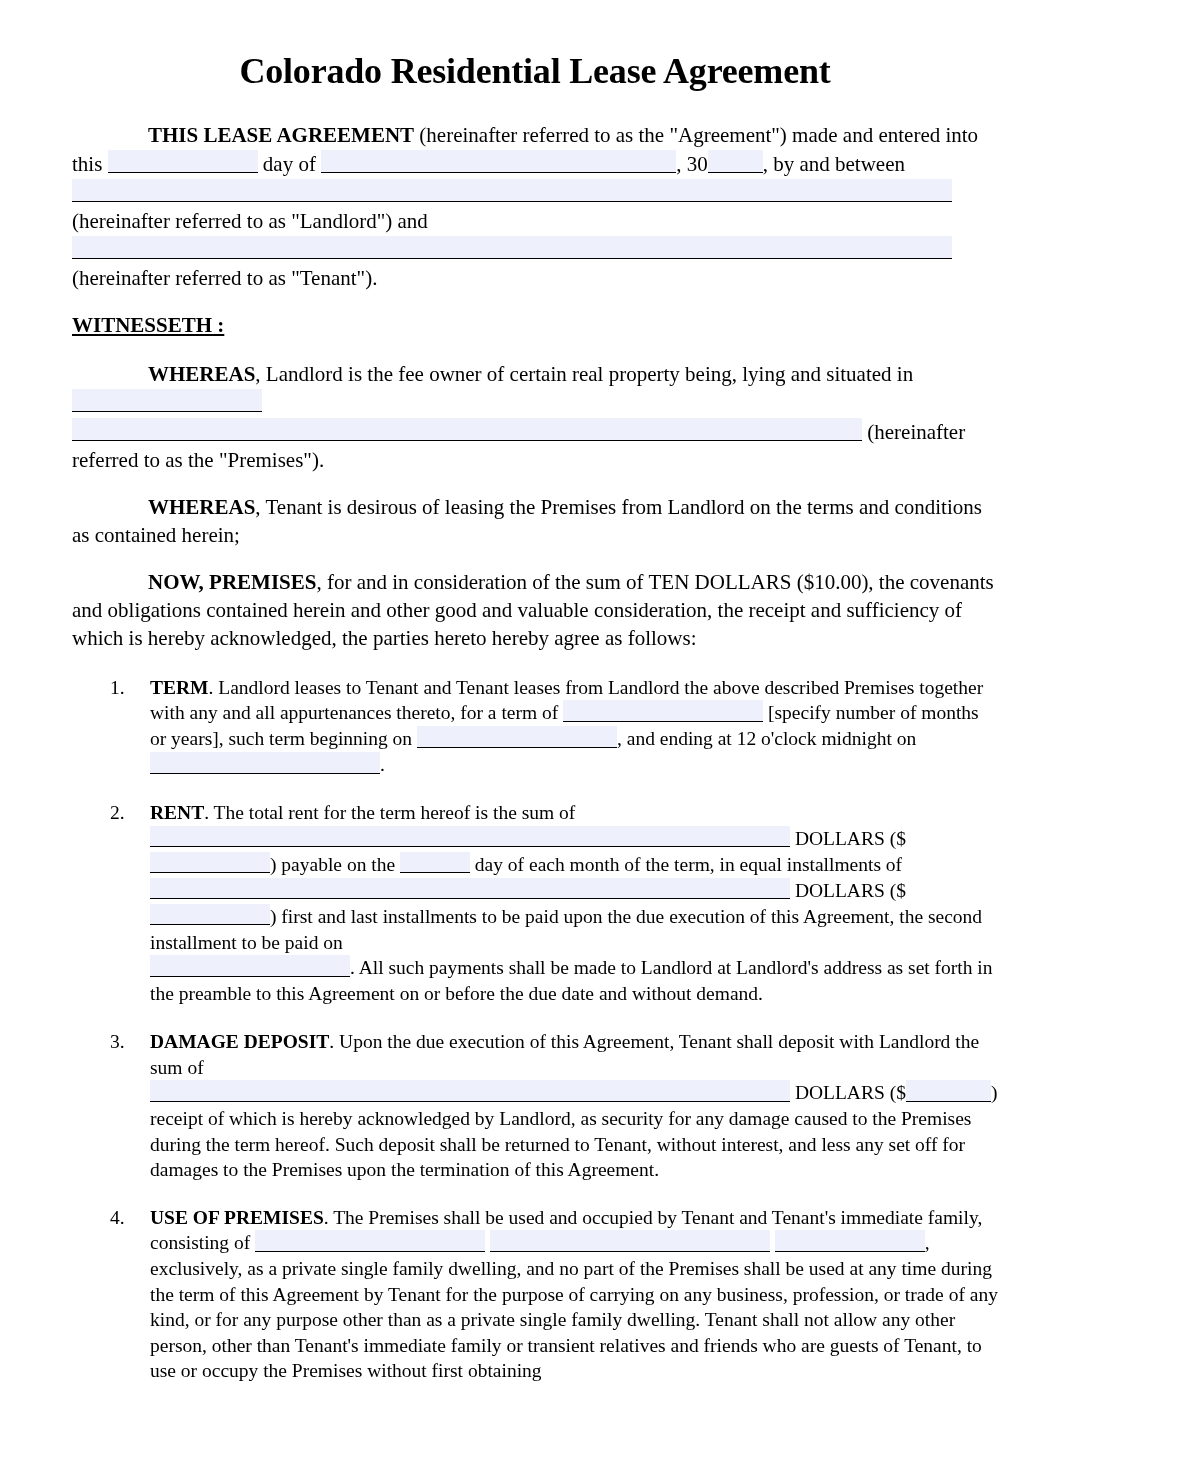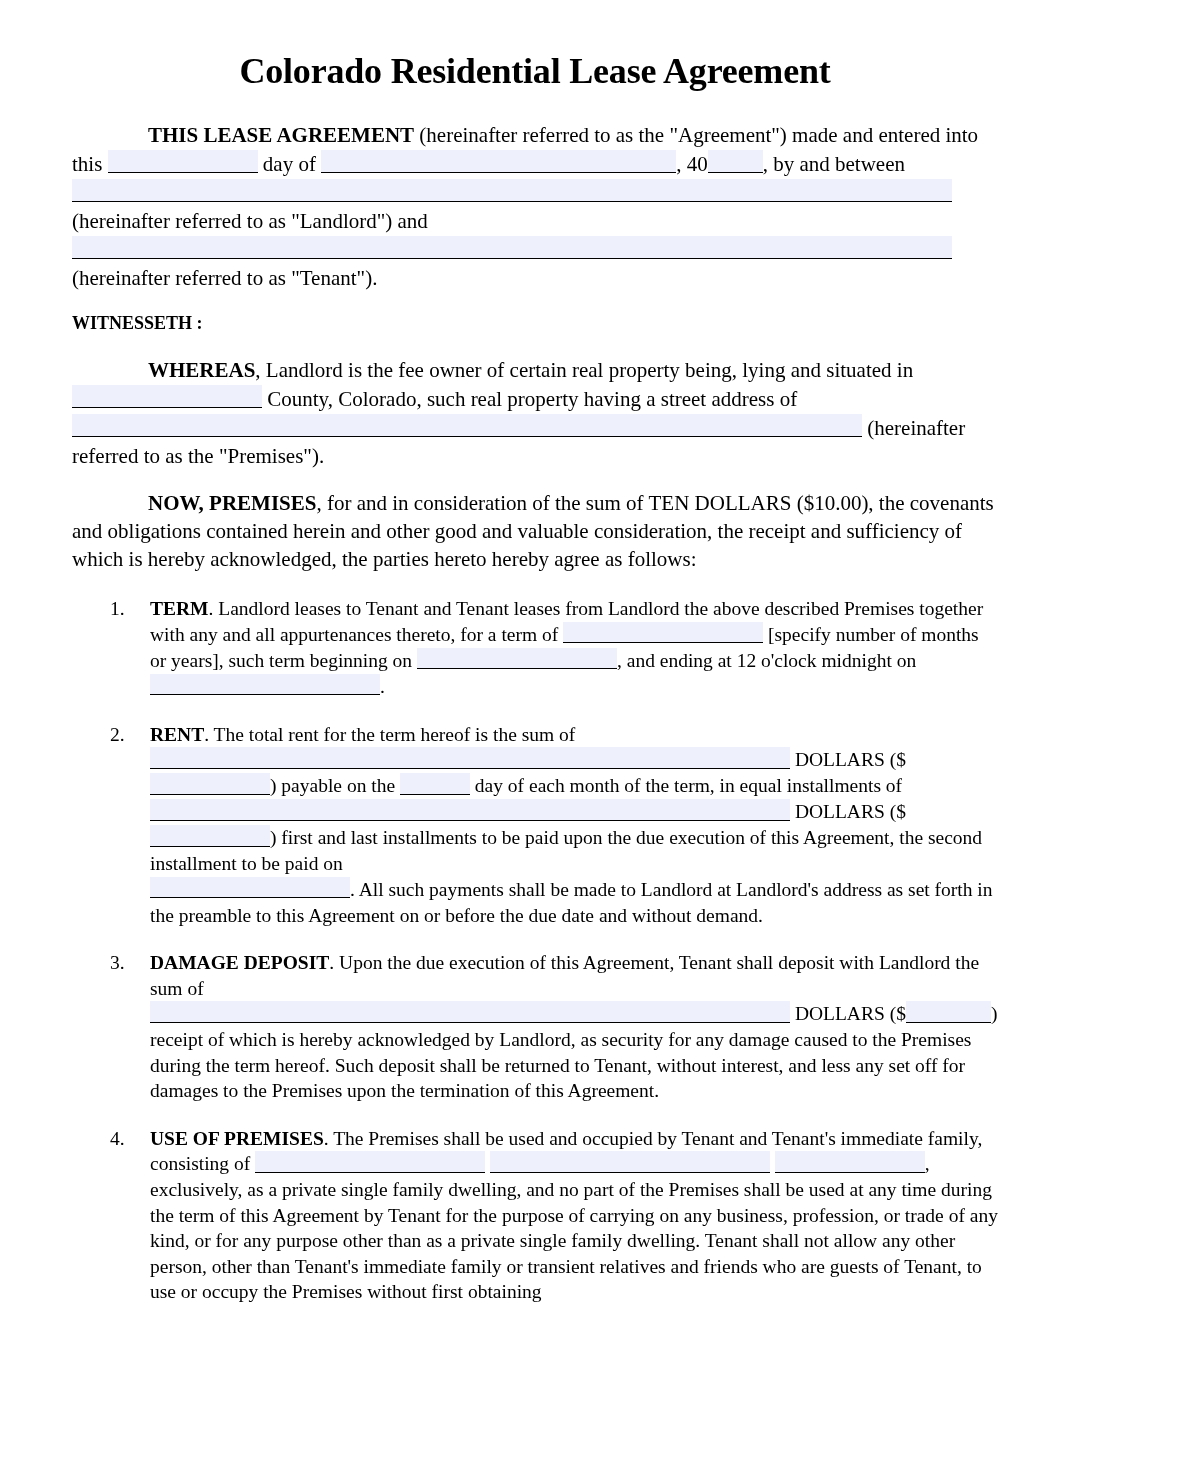--- a/index.html
+++ b/index.html
@@ -56,21 +56,22 @@
   .w230 { width: 230px; }
   .w280 { width: 280px; }
   .w355 { width: 355px; }
   .w640 { width: 640px; }
   .w790 { width: 790px; }
   .w880 { width: 880px; }
 
   .witness {
     font-weight: bold;
     margin: 6px 0 22px 0;
-    font-size: 18px;
+    font-size: 21px;
+    text-decoration: underline;
   }
   ol.clauses {
     list-style: none;
     counter-reset: item;
     margin: 22px 0 12px 0;
     padding: 0;
   }
   ol.clauses > li {
     position: relative;
     counter-increment: item;
@@ -94,34 +95,37 @@
 </style>
 </head>
 <body>
 
 <div class="page">
 
   <h1 class="doc-title">Colorado Residential Lease Agreement</h1>
 
   <div class="para">
     <span class="indent" style="display:inline;"></span>
-    <span style="display:inline-block;width:76px;"></span><b>THIS LEASE AGREEMENT</b><span> (hereinafter referred to as the "Agreement") made and entered into this </span><span class="blank w150"></span><span> day of </span><span class="blank w355"></span><span>, 40</span><span class="blank w55"></span><span>, by and between</span><br>
+    <span style="display:inline-block;width:76px;"></span><b>THIS LEASE AGREEMENT</b><span> (hereinafter referred to as the "Agreement") made and entered into this </span><span class="blank w150"></span><span> day of </span><span class="blank w355"></span><span>, 30</span><span class="blank w55"></span><span>, by and between</span><br>
     <span class="blank w880"></span><span> (hereinafter referred to as "Landlord") and</span><br>
     <span class="blank w880"></span><span> (hereinafter referred to as "Tenant").</span>
   </div>
 
   <div class="witness">WITNESSETH :</div>
 
   <div class="para">
     <span style="display:inline-block;width:76px;"></span><b>WHEREAS</b><span>, Landlord is the fee owner of certain real property being, lying and situated in </span><br>
-    <span class="blank w190"></span><span> County, Colorado, such real property having a street address of </span><br>
+    <span class="blank w190"></span><br>
     <span class="blank w790"></span><span> (hereinafter referred to as the "Premises").</span>
   </div>
 
 
+  <div class="para">
+    <span style="display:inline-block;width:76px;"></span><b>WHEREAS</b><span>, Tenant is desirous of leasing the Premises from Landlord on the terms and conditions as contained herein;</span>
+  </div>
 
   <div class="para">
     <span style="display:inline-block;width:76px;"></span><b>NOW, PREMISES</b><span>, for and in consideration of the sum of TEN DOLLARS ($10.00), the covenants and obligations contained herein and other good and valuable consideration, the receipt and sufficiency of which is hereby acknowledged, the parties hereto hereby agree as follows:</span>
   </div>
 
   <ol class="clauses">
 
     <li>
       <span class="clause-body">
         <b>TERM</b><span>.  Landlord leases to Tenant and Tenant leases from Landlord the above described Premises together with any and all appurtenances thereto, for a term of </span><span class="blank w200"></span><span> [specify number of months or years], such term beginning on </span><span class="blank w200"></span><span>, and ending at 12 o'clock midnight on </span><span class="blank w230"></span><span>.</span>

